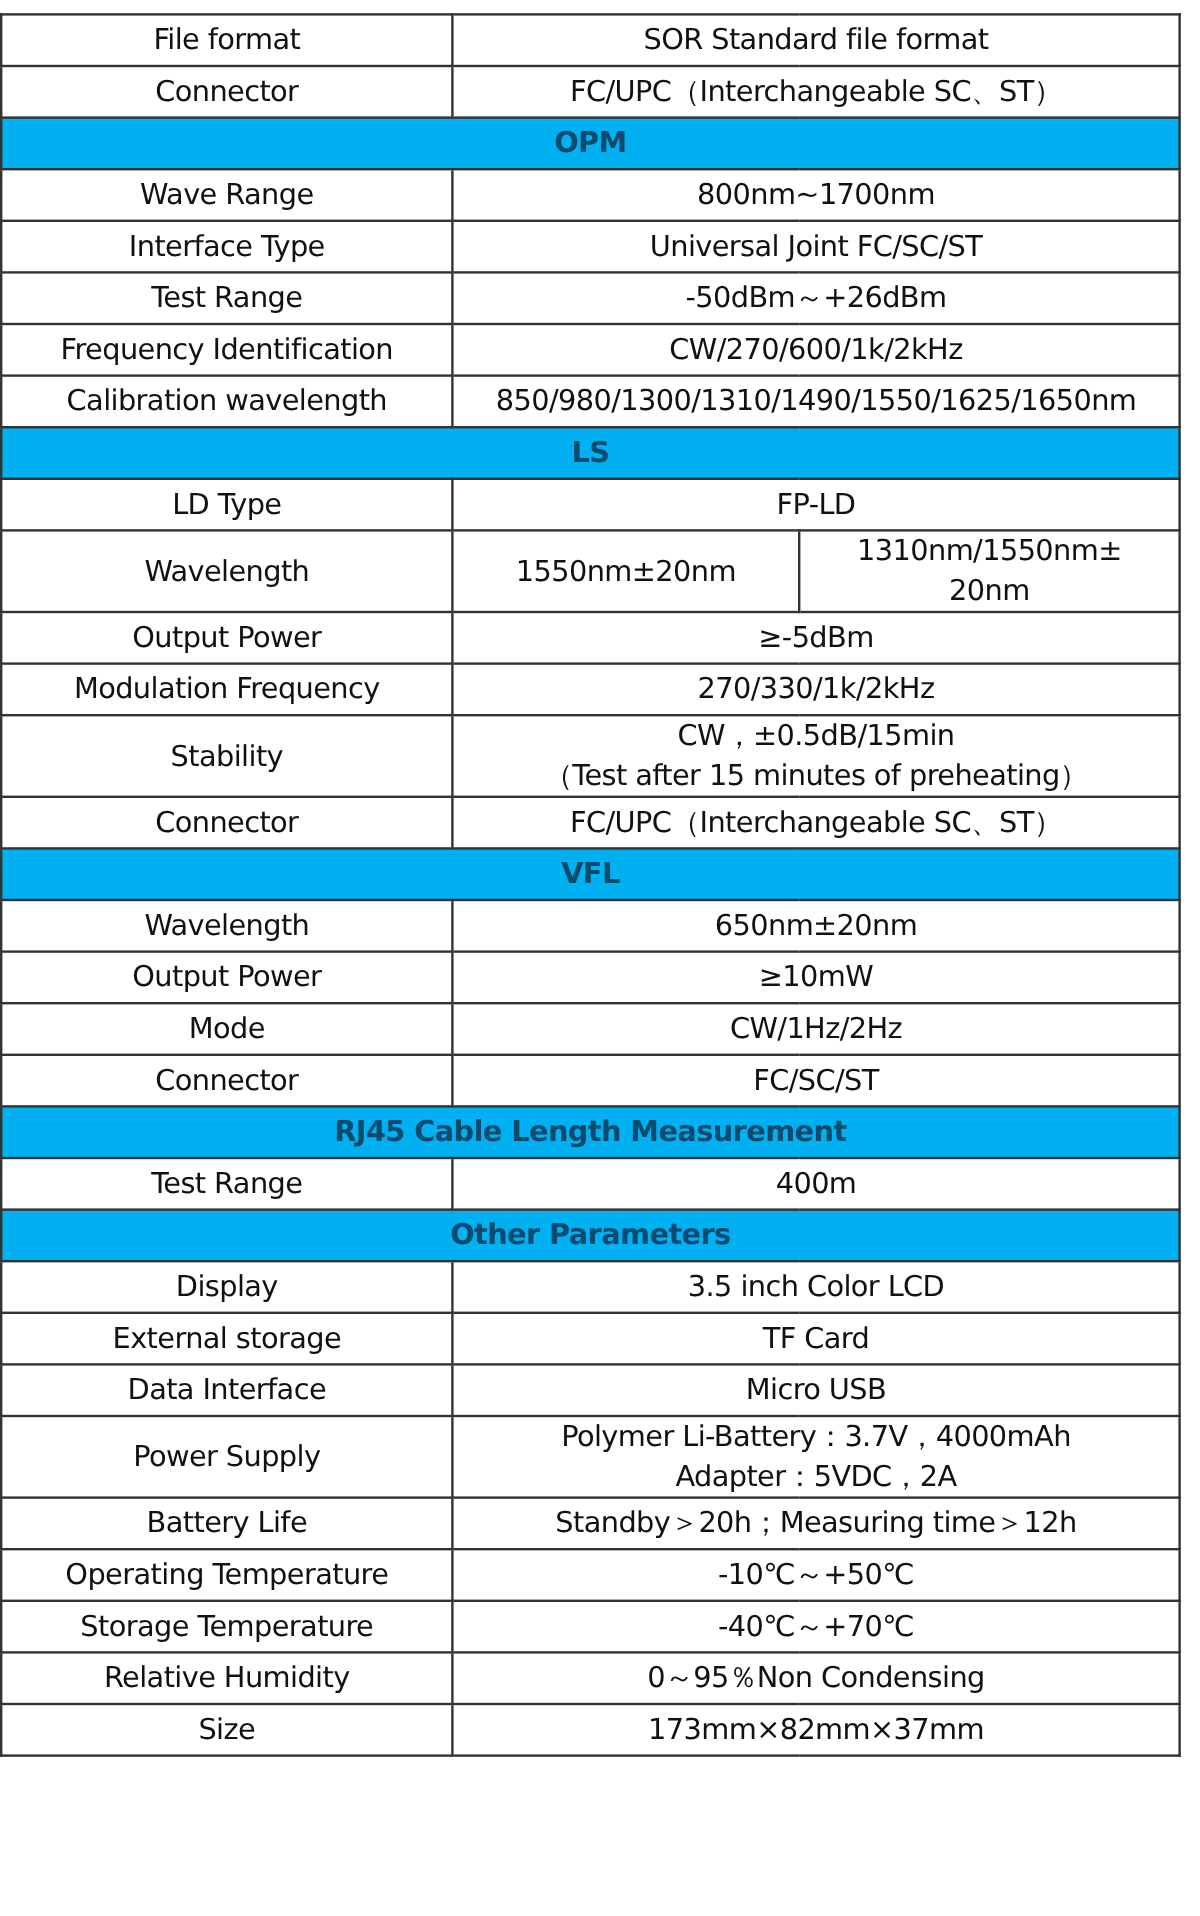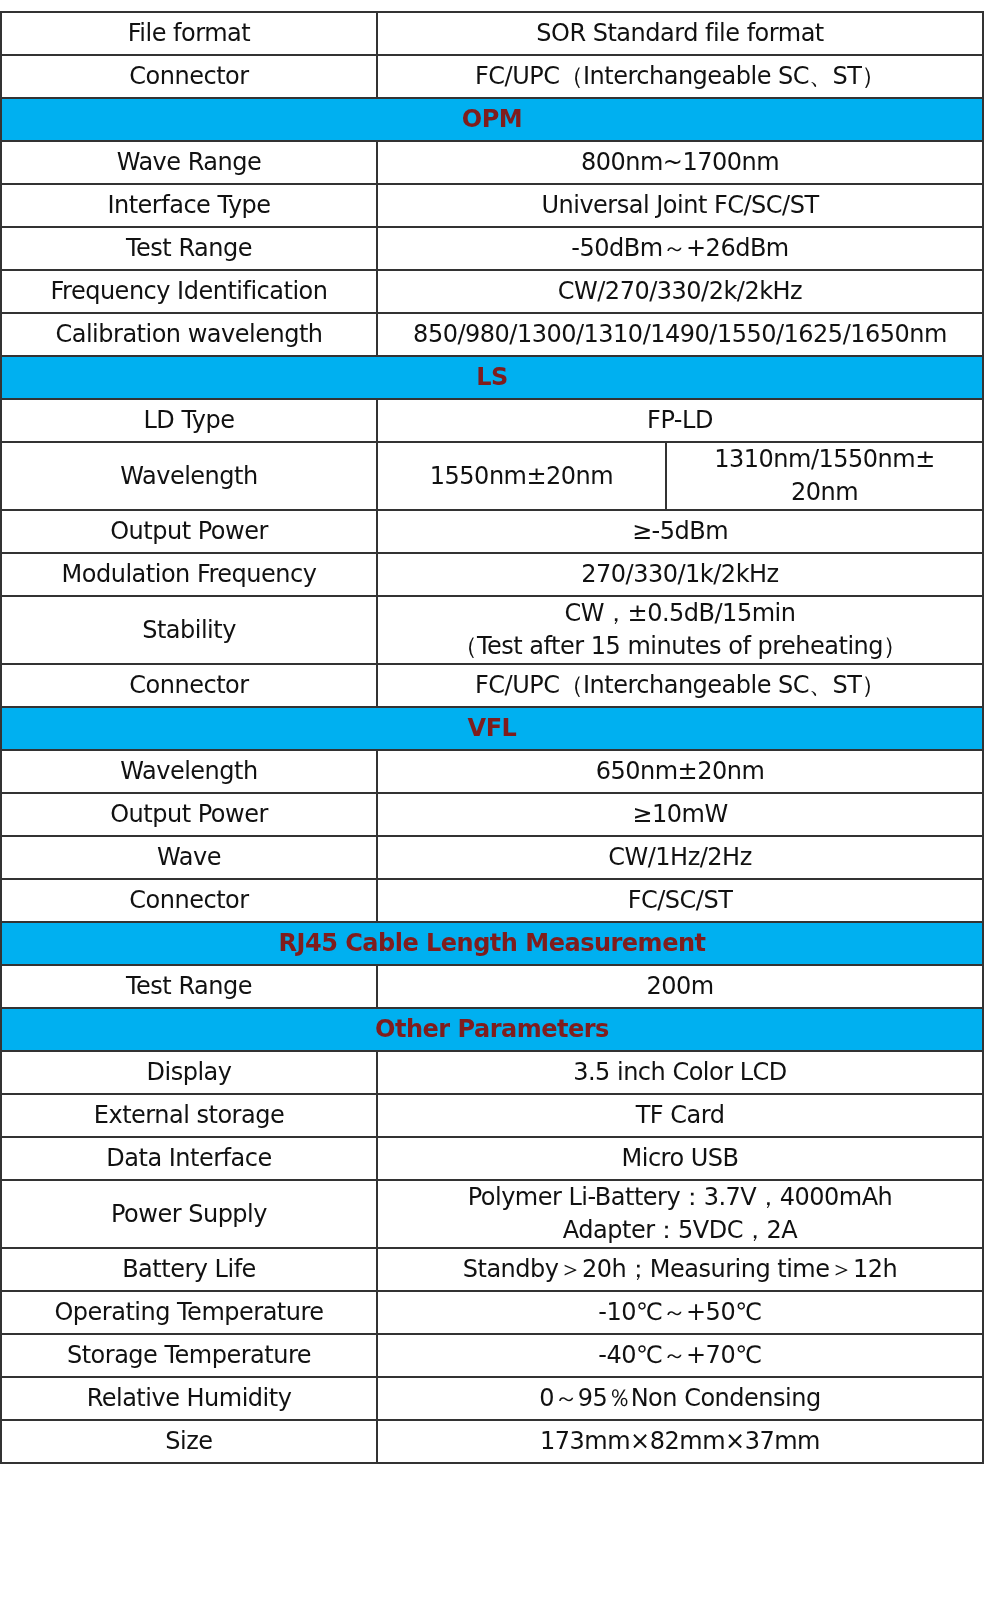--- a/index.html
+++ b/index.html
@@ -20,21 +20,21 @@
     padding: 0 4px;
     line-height: 33px;
     letter-spacing: -0.5px;
   }
   .spec-table tr.row td { height: 41px; }
   .spec-table tr.row.tall td { height: 62px; }
   .spec-table tr.section td {
     background: #00b0f0;
     font-weight: bold;
     height: 41px;
-    color: #7f1d1d;
+    color: #0c4a6e;
   }
   .spec-table td.label { width: 373px; }
   .multi { display: block; }
 </style>
 </head>
 <body>
 
 <table class="spec-table">
   <colgroup>
     <col style="width:376px">
@@ -61,21 +61,21 @@
     <tr class="row">
       <td>Interface Type</td>
       <td colspan="2">Universal Joint FC/SC/ST</td>
     </tr>
     <tr class="row">
       <td>Test Range</td>
       <td colspan="2">-50dBm～+26dBm</td>
     </tr>
     <tr class="row">
       <td>Frequency Identification</td>
-      <td colspan="2">CW/270/330/2k/2kHz</td>
+      <td colspan="2">CW/270/600/1k/2kHz</td>
     </tr>
     <tr class="row">
       <td>Calibration wavelength</td>
       <td colspan="2">850/980/1300/1310/1490/1550/1625/1650nm</td>
     </tr>
 
     <tr class="section">
       <td colspan="3">LS</td>
     </tr>
     <tr class="row">
@@ -115,34 +115,34 @@
     </tr>
     <tr class="row">
       <td>Wavelength</td>
       <td colspan="2">650nm±20nm</td>
     </tr>
     <tr class="row">
       <td>Output Power</td>
       <td colspan="2">≥10mW</td>
     </tr>
     <tr class="row">
-      <td>Wave</td>
+      <td>Mode</td>
       <td colspan="2">CW/1Hz/2Hz</td>
     </tr>
     <tr class="row">
       <td>Connector</td>
       <td colspan="2">FC/SC/ST</td>
     </tr>
 
     <tr class="section">
       <td colspan="3">RJ45 Cable Length Measurement</td>
     </tr>
     <tr class="row">
       <td>Test Range</td>
-      <td colspan="2">200m</td>
+      <td colspan="2">400m</td>
     </tr>
 
     <tr class="section">
       <td colspan="3">Other Parameters</td>
     </tr>
     <tr class="row">
       <td>Display</td>
       <td colspan="2">3.5 inch Color LCD</td>
     </tr>
     <tr class="row">

